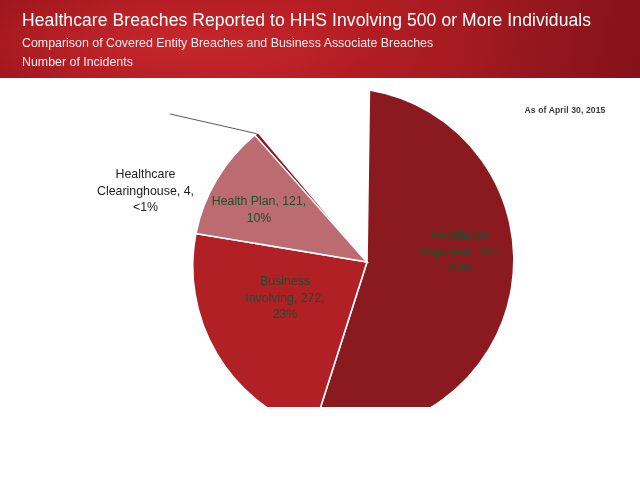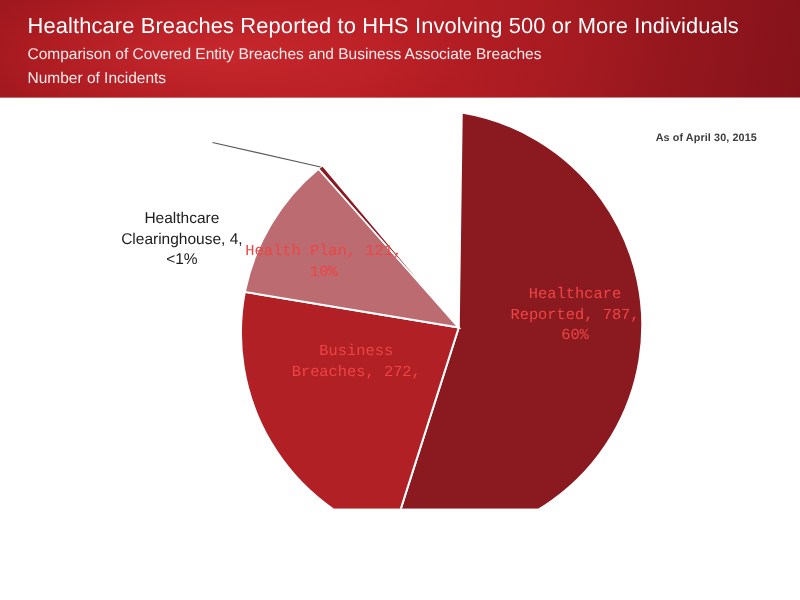--- a/index.html
+++ b/index.html
@@ -100,24 +100,23 @@
     text-align: center;
     color: #1d1d1d;
     font-size: 12.4px;
     line-height: 16.5px;
   }
 
   
   .slice-label {
     position: absolute;
     text-align: center;
-    color: #ef4444;
+    color: #14532d;
     font-size: 12.3px;
     line-height: 16.5px;
-    font-family: Liberation Mono, monospace;
   }
   #label-health-plan {
     left: 193px;
     top: 193px;
     width: 132px;
   }
   #label-business-associate {
     left: 219px;
     top: 273px;
     width: 132px;
@@ -186,21 +185,22 @@
     </div>
   </div>
 
   <div class="slice-label" id="label-health-plan">
     <div>Health Plan, 121,</div>
     <div>10%</div>
   </div>
 
   <div class="slice-label" id="label-business-associate">
     <div>Business</div>
-    <div>Breaches, 272,</div>
+    <div>Involving, 272,</div>
+    <div>23%</div>
   </div>
 
   <div class="slice-label" id="label-healthcare-provider">
     <div>Healthcare</div>
     <div>Reported, 787,</div>
     <div>60%</div>
   </div>
 
   <div id="footer-brand">dwt.com</div>
 

